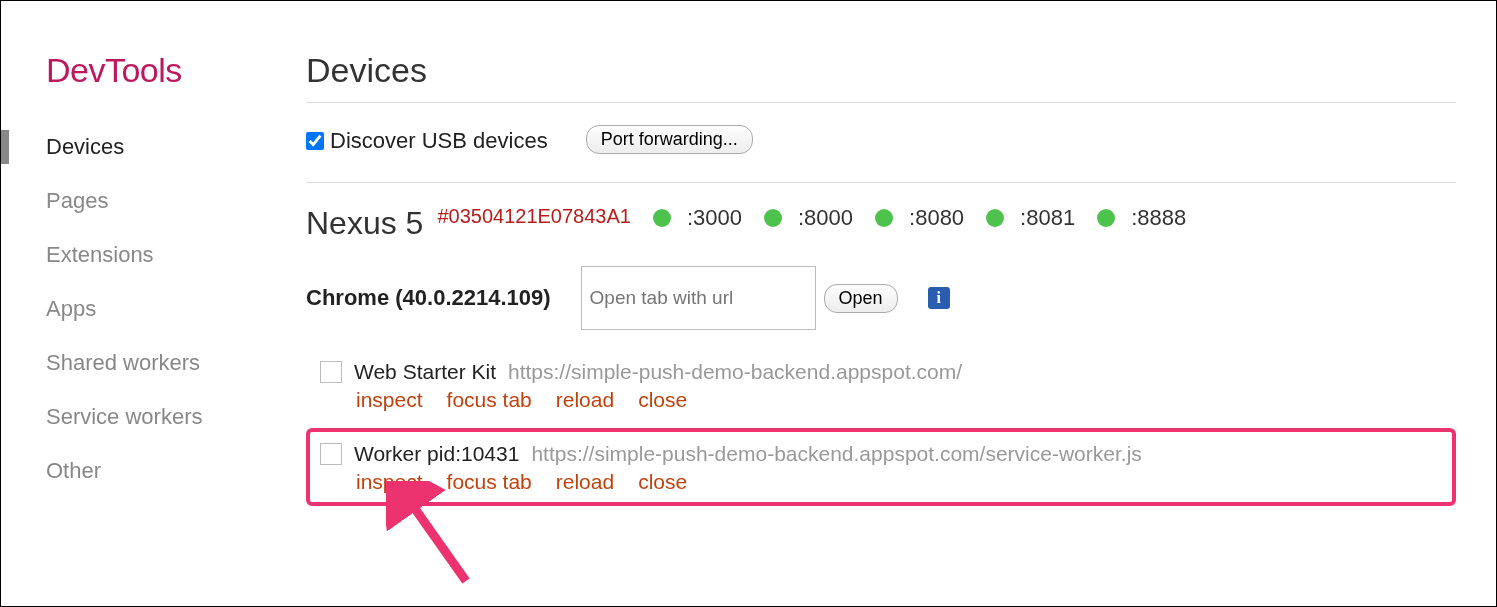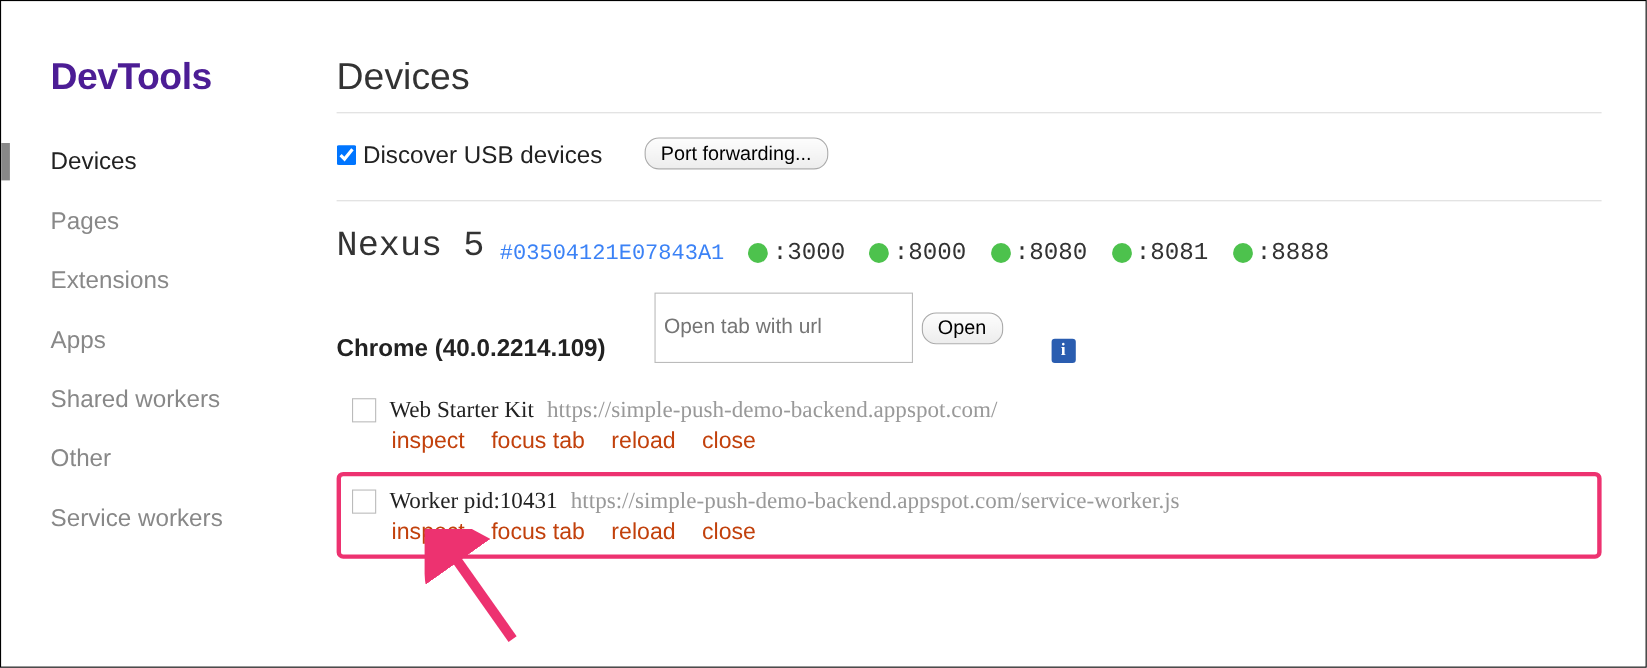--- a/index.html
+++ b/index.html
@@ -13,22 +13,22 @@
     border: 1px solid #000;
   }
   .container { display: flex; height: 100%; padding: 20px 0 0 0; }
   .sidebar {
     width: 275px;
     padding: 30px 0 0 45px;
     flex-shrink: 0;
   }
   .sidebar-title {
     font-size: 34px;
-    font-weight: 700;
-    color: #4c1d95;
+    font-weight: 400;
+    color: #be185d;
     margin-bottom: 30px;
     letter-spacing: -0.5px;
   }
   .sidebar-item {
     font-size: 22px;
     color: #888;
     padding: 14px 0;
     cursor: pointer;
     position: relative;
   }
@@ -77,46 +77,45 @@
     font-family: inherit;
     font-size: 18px;
     padding: 3px 14px;
     background: linear-gradient(#fdfdfd, #ededed);
     border: 1px solid #aaa;
     border-radius: 13px;
     cursor: pointer;
   }
   .device-header {
     display: flex;
-    align-items: flex-end;
+    align-items: flex-start;
     gap: 14px;
     flex-wrap: wrap;
     margin-bottom: 24px;
-    font-family: Liberation Mono, monospace;
   }
   .device-name { font-size: 32px; font-weight: 400; color: #333; }
-  .device-id { font-size: 20px; color: #3b82f6; }
+  .device-id { font-size: 20px; color: #b91c1c; }
   .port-item {
     display: inline-flex;
     align-items: center;
-    gap: 4px;
+    gap: 16px;
     font-size: 22px;
     color: #333;
     margin-left: 8px;
   }
   .dot {
     width: 18px; height: 18px;
     background: #4dc24d;
     border-radius: 50%;
     display: inline-block;
   }
   .browser-row {
     display: flex;
-    align-items: flex-end;
-    gap: 44px;
+    align-items: center;
+    gap: 30px;
     margin-bottom: 16px;
   }
   .browser-label { font-size: 22px; font-weight: 700; color: #222; }
   .url-input {
     font-family: inherit;
     font-size: 19px;
     color: #888;
     padding: 20px 8px;
     width: 235px;
     border: 1px solid #bbb;
@@ -141,21 +140,20 @@
   }
   .target-block.highlighted {
     border-color: #ed3270;
   }
   .target-row1 {
     display: flex;
     align-items: center;
     gap: 12px;
     font-size: 21px;
     margin-bottom: 4px;
-    font-family: Liberation Serif, serif;
   }
   .target-checkbox {
     width: 22px; height: 22px;
     border: 1px solid #bbb;
     display: inline-block;
     flex-shrink: 0;
   }
   .target-title { color: #222; }
   .target-url { color: #999; }
   .target-actions {
@@ -180,22 +178,22 @@
 <body>
 
 <div class="container">
   <aside class="sidebar">
     <div class="sidebar-title">DevTools</div>
     <div class="sidebar-item active"><span>Devices</span></div>
     <div class="sidebar-item"><span>Pages</span></div>
     <div class="sidebar-item"><span>Extensions</span></div>
     <div class="sidebar-item"><span>Apps</span></div>
     <div class="sidebar-item"><span>Shared workers</span></div>
+    <div class="sidebar-item"><span>Service workers</span></div>
     <div class="sidebar-item"><span>Other</span></div>
-    <div class="sidebar-item"><span>Service workers</span></div>
   </aside>
 
   <main class="main">
     <h1 class="page-title">Devices</h1>
     <hr class="divider">
 
     <div class="toolbar-row">
       <label class="checkbox-wrap">
         <input type="checkbox" checked="" style="">
         <span>Discover USB devices</span>

